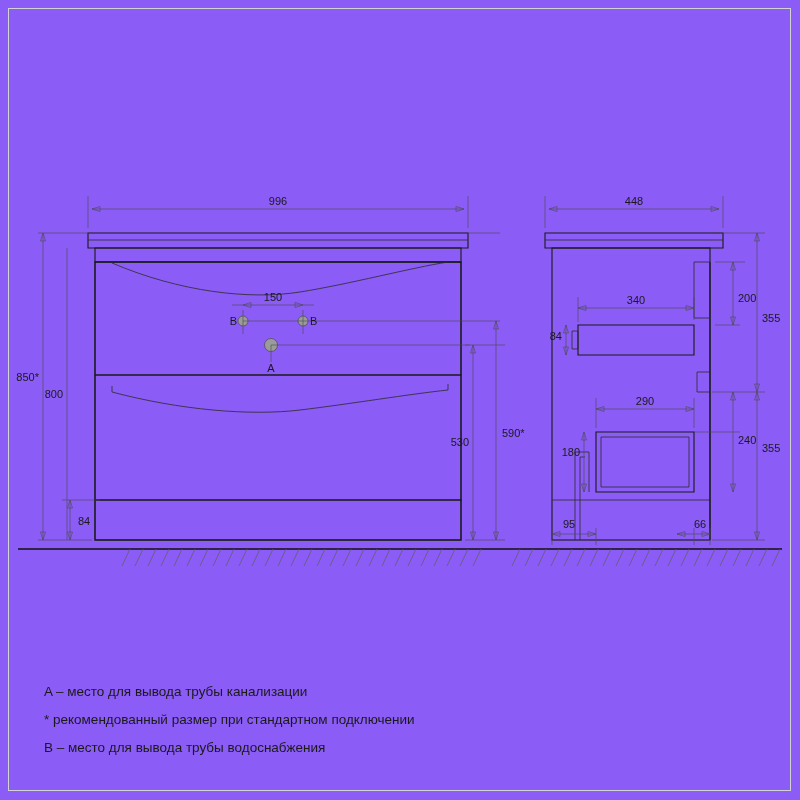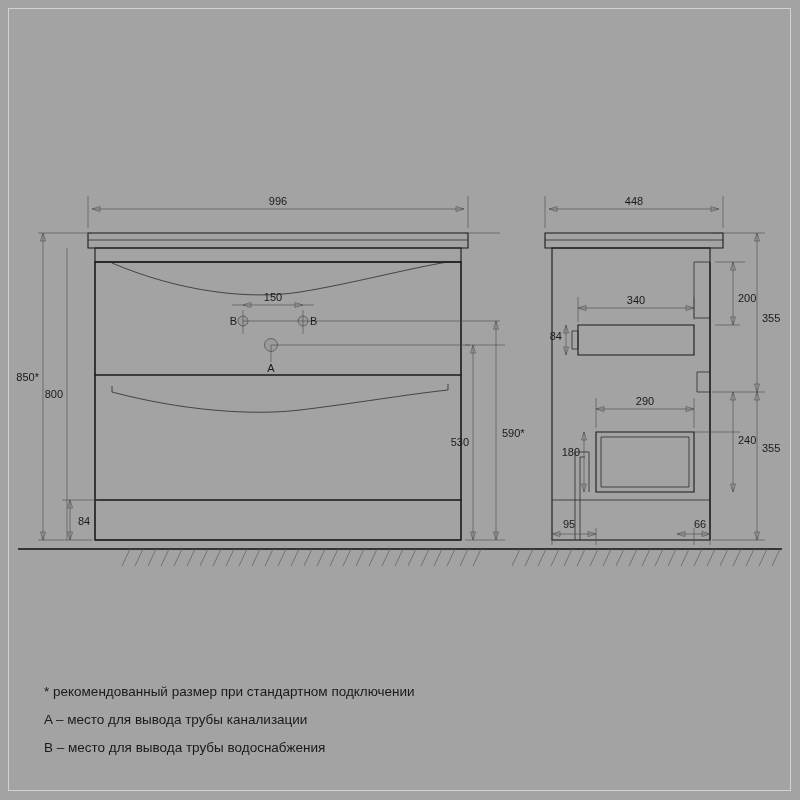--- a/index.html
+++ b/index.html
@@ -7,21 +7,21 @@
     padding: 0;
     background: #ffffff;
   }
   body {
     font-family: "Liberation Sans", sans-serif;
   }
   #stage {
     position: relative;
     width: 800px;
     height: 800px;
-    background: #a3a3a3;
+    background: #8b5cf6;
     overflow: hidden;
   }
   .frame {
     position: absolute;
     left: 8px;
     top: 8px;
     width: 783px;
     height: 783px;
     border: 1px solid #d2d2d2;
     box-sizing: border-box;
@@ -338,17 +338,17 @@
     <g>
       <line class="ext" x1="677" y1="534" x2="710" y2="534"></line>
       <path class="ext" d="M677 534 L685 531.5 L685 536.5 Z" fill="#4a4a4a"></path>
       <path class="ext" d="M710 534 L702 531.5 L702 536.5 Z" fill="#4a4a4a"></path>
       <text class="dim-text" x="700" y="528" text-anchor="middle">66</text>
     </g>
 
   </svg>
 
   <div class="notes">
+    <div class="note-line">A – место для вывода трубы канализации</div>
     <div class="note-line">* рекомендованный размер при стандартном подключении</div>
-    <div class="note-line">A – место для вывода трубы канализации</div>
     <div class="note-line">B – место для вывода трубы водоснабжения</div>
   </div>
 </div>
 
 </body></html>

